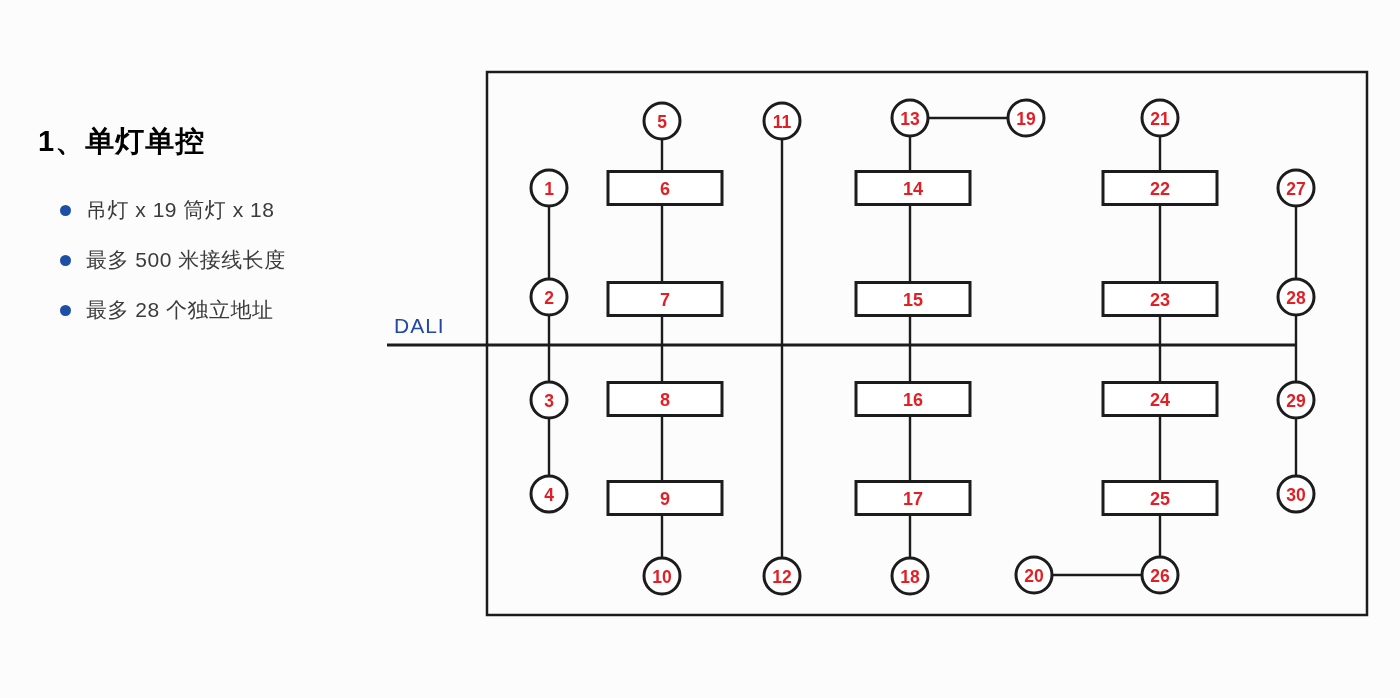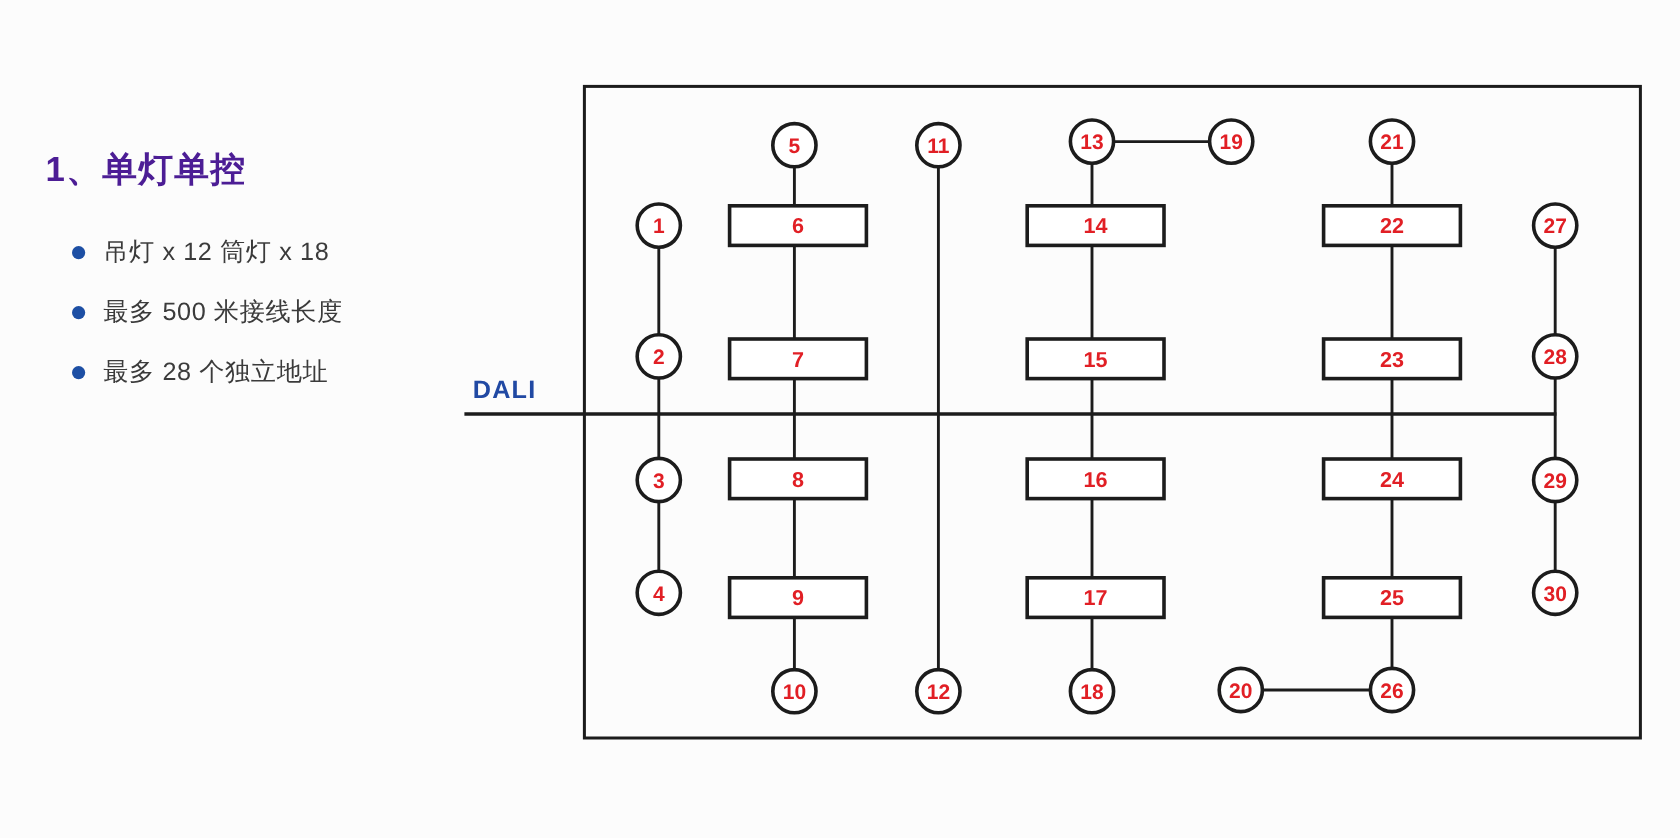--- a/index.html
+++ b/index.html
@@ -20,21 +20,21 @@
   }
   .side-panel {
     position: absolute;
     left: 38px;
     top: 122px;
     width: 340px;
   }
   .side-title {
     font-size: 29px;
     font-weight: 600;
-    color: #4c1d95;
+    color: #000000;
     letter-spacing: 1px;
     margin: 0 0 34px 0;
   }
   .bullet-list {
     list-style: none;
     margin: 0;
     padding: 0 0 0 22px;
   }
   .bullet-item {
     display: flex;
@@ -50,40 +50,40 @@
     border-radius: 50%;
     background: #1d4fa4;
     margin-right: 15px;
     flex: 0 0 auto;
   }
   .bus-label {
     position: absolute;
     left: 394px;
     top: 314px;
     font-size: 21px;
-    font-weight: bold;
+    font-weight: normal;
     color: #2149a3;
     letter-spacing: 1px;
   }
   svg text {
     font-family: "Liberation Sans", "DejaVu Sans", sans-serif;
     font-weight: bold;
   }
 </style>
 </head>
 <body>
 
 <div class="canvas">
 
   <div class="side-panel">
     <h1 class="side-title">1、单灯单控</h1>
     <ul class="bullet-list">
       <li class="bullet-item">
         <span class="bullet-dot"></span>
-        <span>吊灯 x 12  筒灯 x 18</span>
+        <span>吊灯 x 19  筒灯 x 18</span>
       </li>
       <li class="bullet-item">
         <span class="bullet-dot"></span>
         <span>最多 500 米接线长度</span>
       </li>
       <li class="bullet-item">
         <span class="bullet-dot"></span>
         <span>最多 28 个独立地址</span>
       </li>
     </ul>

